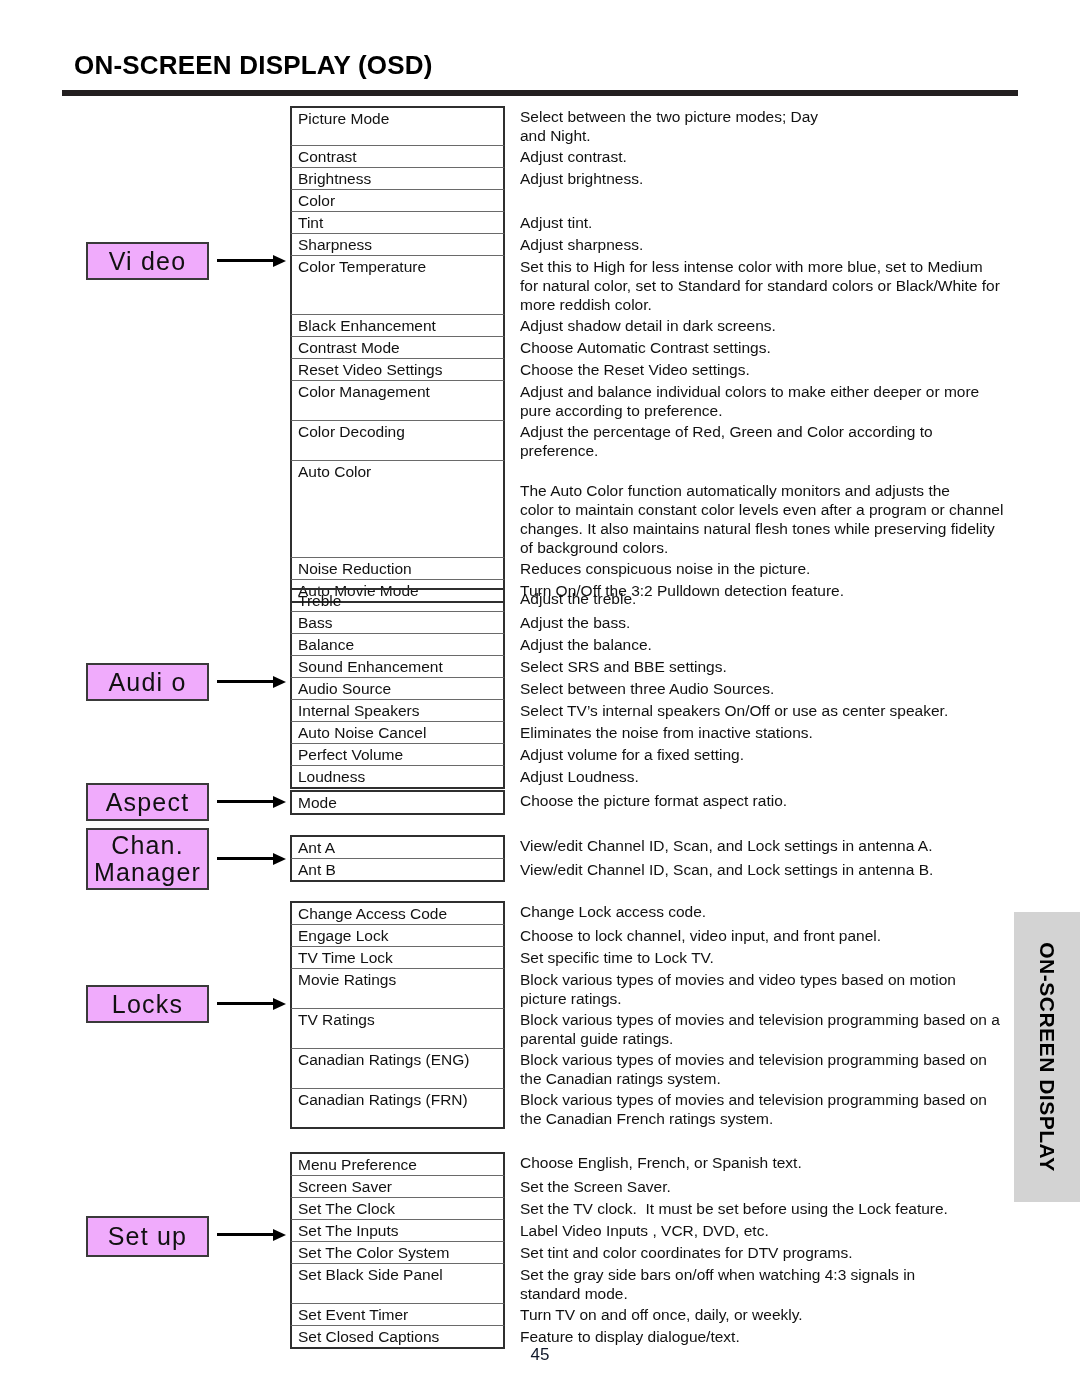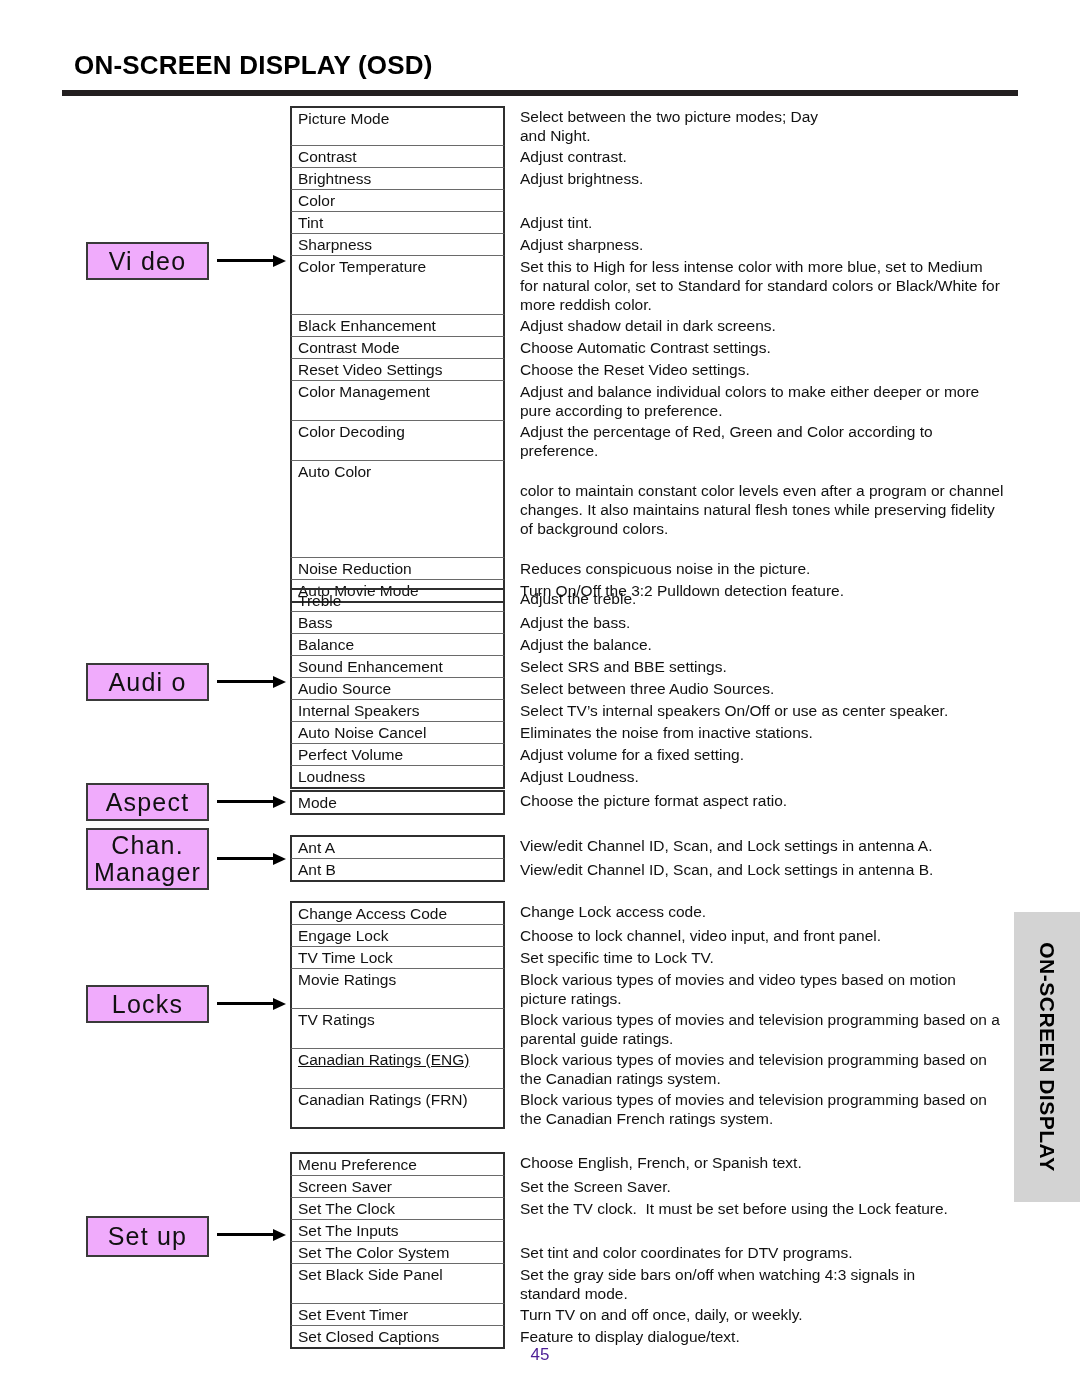--- a/index.html
+++ b/index.html
@@ -120,21 +120,21 @@
   .cell-desc .ln { display: block; white-space: pre; }
   .cell-name .nm { display: block; }
 
   
   #page-number {
     position: absolute;
     left: 0; right: 0;
     top: 1345px;
     text-align: center;
     font-size: 17px;
-    color: #4c1d95;
+    color: #0f172a;
   }
 </style>
 </head>
 <body>
 
 <div id="page-title">ON-SCREEN DISPLAY (OSD)</div>
 <div id="title-rule"></div>
 
 <div id="side-tab">
   <div id="side-tab-label">ON-SCREEN DISPLAY</div>
@@ -283,20 +283,21 @@
         <span class="ln">Adjust the percentage of Red, Green and Color according to</span>
         <span class="ln">preference.</span>
       </div>
     </div>
     <div class="osd-row">
       <div class="cell-name" style="min-height: 97px;">
         <span class="nm">Auto Color</span>
       </div>
       <div class="cell-desc">
         <span class="ln">&nbsp;</span>
+        <span class="ln">The Auto Color function automatically monitors and adjusts the</span>
         <span class="ln">color to maintain constant color levels even after a program or channel</span>
         <span class="ln">changes. It also maintains natural flesh tones while preserving fidelity</span>
         <span class="ln">of background colors.</span>
       </div>
     </div>
     <div class="osd-row">
       <div class="cell-name" style="min-height: 21px;">
         <span class="nm">Noise Reduction</span>
       </div>
       <div class="cell-desc">
@@ -451,21 +452,21 @@
     <div class="osd-row">
       <div class="cell-name" style="min-height: 40px;">
         <span class="nm">TV Ratings</span>
       </div>
       <div class="cell-desc">
         <span class="ln">Block various types of movies and television programming based on a</span>
         <span class="ln">parental guide ratings.</span>
       </div>
     </div>
     <div class="osd-row">
-      <div class="cell-name" style="min-height: 40px; text-decoration: underline;">
+      <div class="cell-name" style="min-height: 40px;">
         <span class="nm">Canadian Ratings (ENG)</span>
       </div>
       <div class="cell-desc">
         <span class="ln">Block various types of movies and television programming based on</span>
         <span class="ln">the Canadian ratings system.</span>
       </div>
     </div>
     <div class="osd-row">
       <div class="cell-name" style="min-height: 40px;">
         <span class="nm">Canadian Ratings (FRN)</span>
@@ -498,20 +499,23 @@
         <span class="nm">Set The Clock</span>
       </div>
       <div class="cell-desc">
         <span class="ln">Set the TV clock.  It must be set before using the Lock feature.</span>
       </div>
     </div>
     <div class="osd-row">
       <div class="cell-name" style="min-height: 21px;">
         <span class="nm">Set The Inputs</span>
       </div>
+      <div class="cell-desc">
+        <span class="ln">Label Video Inputs , VCR, DVD, etc.</span>
+      </div>
     </div>
     <div class="osd-row">
       <div class="cell-name" style="min-height: 21px;">
         <span class="nm">Set The Color System</span>
       </div>
       <div class="cell-desc">
         <span class="ln">Set tint and color coordinates for DTV programs.</span>
       </div>
     </div>
     <div class="osd-row">

